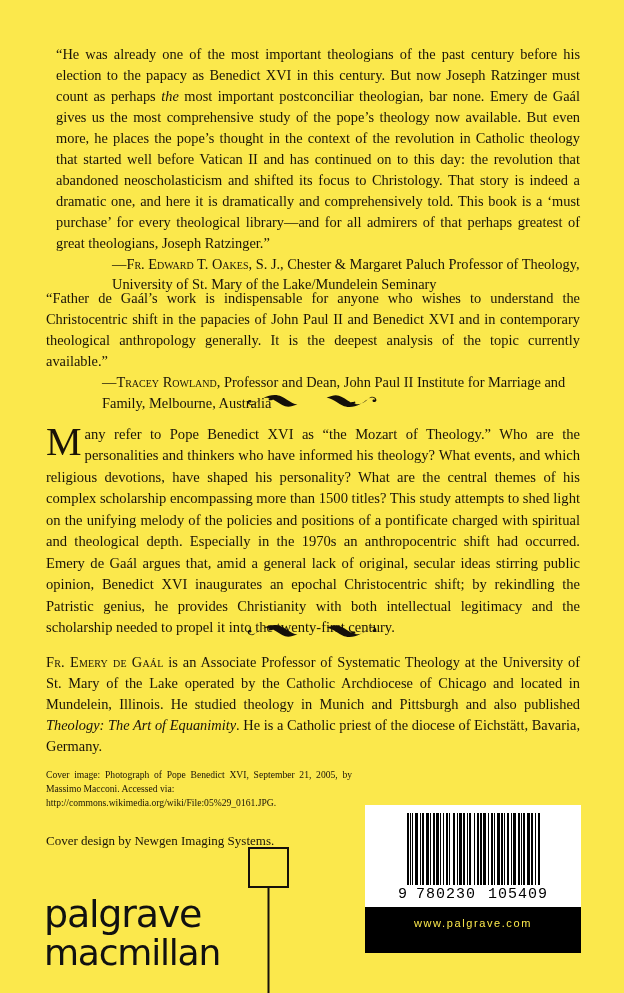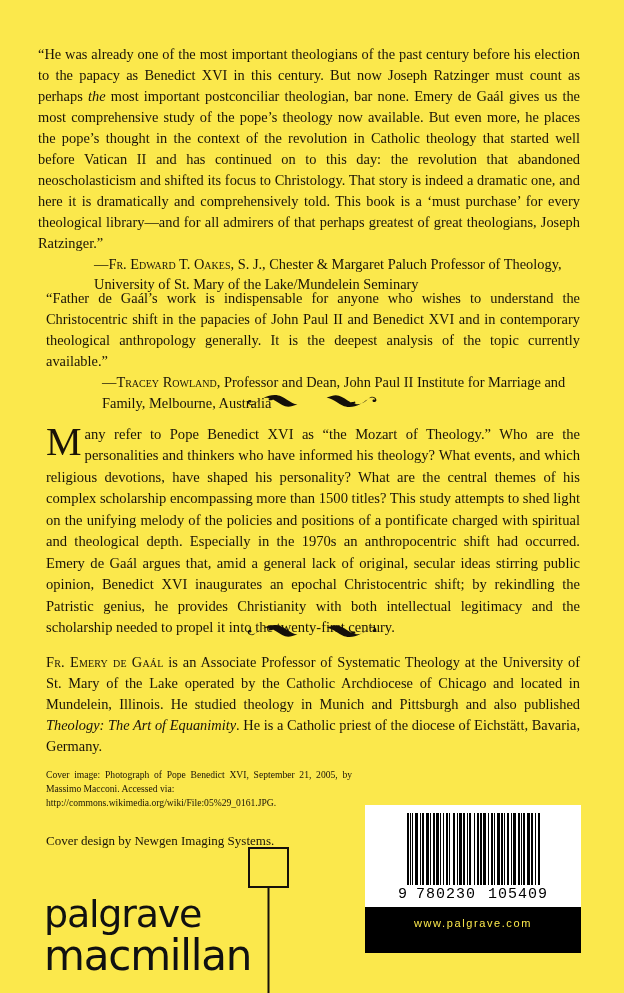--- a/index.html
+++ b/index.html
@@ -18,21 +18,21 @@
 
   .cover {
     position: absolute;
     inset: 0;
     background: #FBE84C;
   }
 
   
   .blurb-zone {
     position: absolute;
-    left: 38px;
+    left: 56px;
     right: 44px;
     top: 44px;
   }
 
   .blurb {
     font-size: 14.4px;
     line-height: 1.455;
     text-align: justify;
     text-justify: inter-word;
     hyphens: none;
@@ -202,21 +202,21 @@
     left: 44px;
     top: 896px;
   }
   .logo-line {
     font-family: "DejaVu Sans", sans-serif;
     color: #111;
     line-height: 0.96;
     letter-spacing: -1.2px;
   }
   .logo-palgrave { font-size: 38px; font-weight: 400; }
-  .logo-macmillan { font-size: 42px; font-weight: 400; margin-top: 4px; text-align: right; }
+  .logo-macmillan { font-size: 36px; font-weight: 400; margin-top: 4px; text-align: right; }
 </style>
 </head>
 <body>
 
 <div class="cover">
 
   <div class="blurb-zone">
     <p class="blurb"><span>“He was already one of the most important theologians of the past century before his election to the papacy as Benedict XVI in this century. But now Joseph Ratzinger must count as perhaps </span><span class="em">the</span><span> most important postconciliar theologian, bar none. Emery de Gaál gives us the most comprehensive study of the pope’s theology now available. But even more, he places the pope’s thought in the context of the revolution in Catholic theology that started well before Vatican II and has continued on to this day: the revolution that abandoned neoscholasticism and shifted its focus to Christology. That story is indeed a dramatic one, and here it is dramatically and comprehensively told. This book is a ‘must purchase’ for every theological library—and for all admirers of that perhaps greatest of great theologians, Joseph Ratzinger.”</span></p>
     <p class="attribution"><span>—</span><span class="sc">Fr. Edward T. Oakes</span><span>, S. J., Chester &amp; Margaret Paluch Professor of Theology, University of St. Mary of the Lake/Mundelein Seminary</span></p>
   </div>

